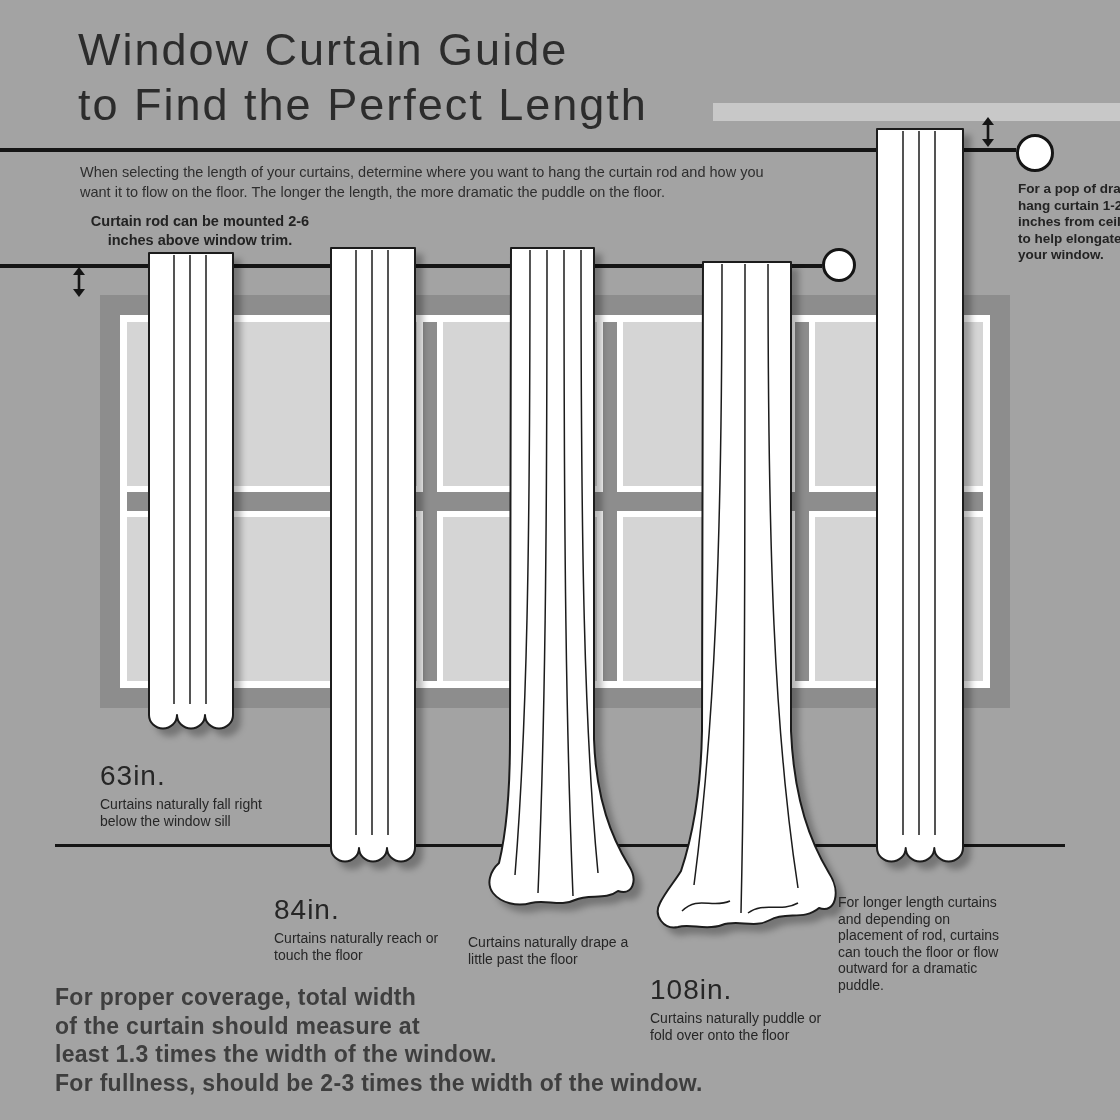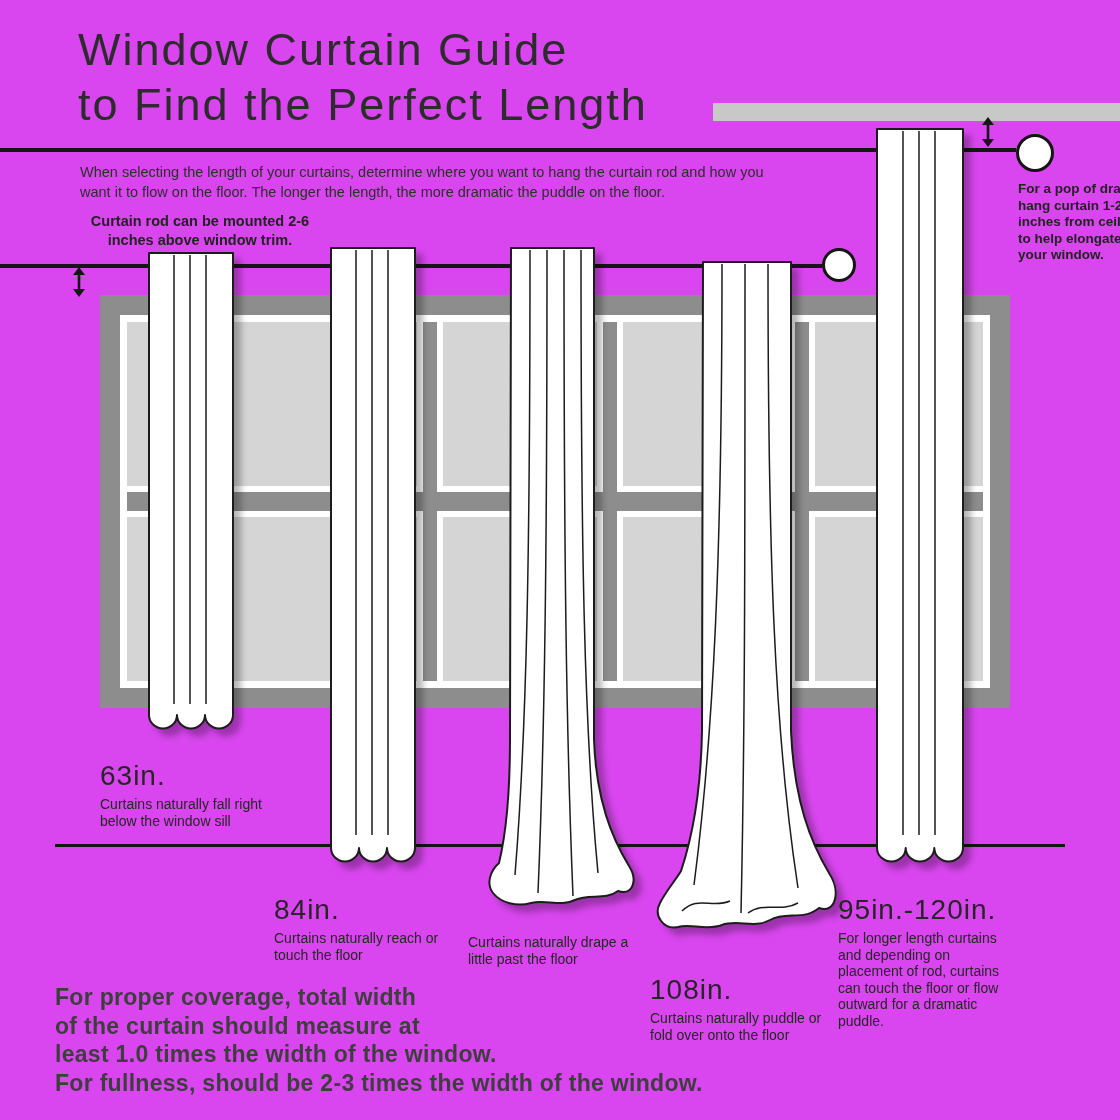--- a/index.html
+++ b/index.html
@@ -1,17 +1,17 @@
 <!DOCTYPE html>
 <html><head>
 <meta charset="utf-8">
 <style>
   * { margin:0; padding:0; box-sizing:border-box; }
   body { font-family:"Liberation Sans", sans-serif; background:#ffffff; }
-  .canvas { position:relative; width:1120px; height:1120px; background:#d946ef; overflow:hidden; color:#2a2a2a; }
+  .canvas { position:relative; width:1120px; height:1120px; background:#a3a3a3; overflow:hidden; color:#2a2a2a; }
   .abs { position:absolute; }
 
   .title { left:78px; top:22px; font-size:45px; line-height:55px; letter-spacing:2px; color:#2c2c2c; }
   .intro { left:80px; top:163px; width:700px; font-size:14.5px; line-height:19.5px; color:#2e2e2e; }
   .rod-note { left:80px; top:212px; width:240px; font-size:14.5px; line-height:19px; font-weight:bold; color:#232323;text-align:center; }
   .ceiling-note { left:984px; top:181px; width:130px; font-size:13.5px; line-height:16.5px; font-weight:bold; color:#232323;margin-left:34px; }
 
   .ceiling-bar { left:713px; top:103px; width:407px; height:18px; background:#c8c8c8; }
   .rod { height:4px; background:#151515; }
   .finial { border:3px solid #151515; border-radius:50%; background:#ffffff; }
@@ -120,24 +120,23 @@
     <div class="lendesc">Curtains naturally reach or touch the floor</div>
   </div>
   <div class="abs lenlabel" style="left:468px; top:934px; width:184px;">
     <div class="lendesc">Curtains naturally drape a little past the floor</div>
   </div>
   <div class="abs lenlabel" style="left:650px; top:974px; width:188px;">
     <div class="lensize">108in.</div>
     <div class="lendesc">Curtains naturally puddle or fold over onto the floor</div>
   </div>
   <div class="abs lenlabel" style="left:838px; top:894px; width:176px;">
-    <div class="lensize">95in.-120in.</div>
     <div class="lendesc">For longer length curtains and depending on placement of rod, curtains can touch the floor or flow outward for a dramatic puddle.</div>
   </div>
 
   <div class="abs footer">
     <div>For proper coverage, total width</div>
     <div>of the curtain should measure at</div>
-    <div>least 1.0 times the width of the window.</div>
+    <div>least 1.3 times the width of the window.</div>
     <div>For fullness, should be 2-3 times the width of the window.</div>
   </div>
 
 </div>
 
 </body></html>

